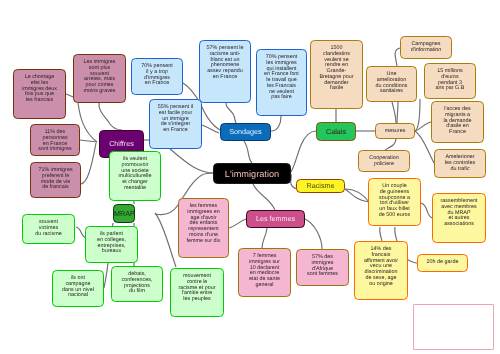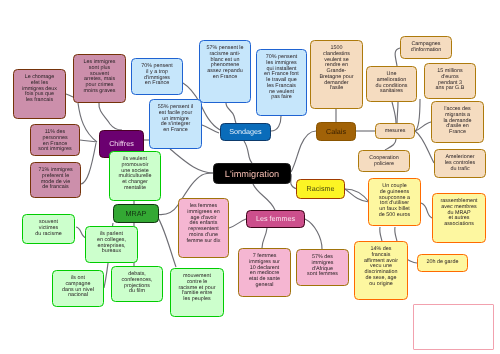--- a/index.html
+++ b/index.html
@@ -12,21 +12,21 @@
   .leaf .txt{padding-top:5.2px;}
   .main{align-items:center;}
   .node .txt{display:block;width:100%;}
   .leaf{font-size:5.4px;line-height:5.75px;color:#2a2326;border-width:1.55px;border-radius:4.5px;}
   .main{border-width:1.6px;border-radius:4.5px;font-size:7.2px;line-height:8px;}
   .chiffres-leaf{background:#cc8fab;border-color:#74330a;}
   .chiffres-main{background:#6b0070;border-color:#4a0025;color:#f3d9ef;}
   .sondages-leaf{background:#c6e6fb;border-color:#1f63d2;}
   .sondages-main{background:#0a6cba;border-color:#0d3a6b;color:#e8f2fb;}
   .calais-leaf{background:#f5dcc0;border-color:#ad7a0c;}
-  .calais-main{background:#a16207;border-color:#8a5500;color:#3a2000;}
+  .calais-main{background:#22c55e;border-color:#8a5500;color:#3a2000;}
   .mrap-leaf{background:#ccffcc;border-color:#00cc00;}
   .mrap-main{background:#33a833;border-color:#10350f;color:#123012;}
   .femmes-leaf{background:#f5b6d2;border-color:#a0740a;}
   .femmes-main{background:#cc4f8c;border-color:#3c0418;color:#fbe4ef;}
   .racisme-leaf{background:#fdf7a0;border-color:#ff6a00;}
   .racisme-main{background:#fcf424;border-color:#a03a00;color:#4a4a10;}
   .center-main{background:#000000;border-color:#1a1a1a;color:#f7beb2;font-size:9.2px;}
   .empty-box{position:absolute;box-sizing:border-box;border:1.5px solid #f2a1ae;border-radius:1px;background:#ffffff;}
 </style>
 </head>
@@ -142,21 +142,21 @@
     </div>
   <div class="node leaf mrap-leaf" style="left:52px;top:270px;width:52px;height:37px;">
       <span class="txt">ils ont<br>campagne<br>dans un nivel<br>nacional</span>
     </div>
   <div class="node leaf mrap-leaf" style="left:111px;top:266px;width:52px;height:36px;">
       <span class="txt">debats,<br>conferences,<br>projections<br>du film</span>
     </div>
   <div class="node leaf mrap-leaf" style="left:170px;top:268px;width:54px;height:49px;">
       <span class="txt">mouvement<br>contre le<br>racisme et pour<br>l'amitie entre<br>les peuples</span>
     </div>
-  <div class="node main mrap-main" style="left:113px;top:204px;width:46px;height:19px;">
+  <div class="node main mrap-main" style="left:113px;top:204px;width:22px;height:19px;">
       <span class="txt">MRAP</span>
     </div>
   <div class="node leaf femmes-leaf" style="left:178px;top:198px;width:51px;height:60px;">
       <span class="txt">les femmes<br>immigrees en<br>age d'avoir<br>des enfants<br>representent<br>moins d'une<br>femme sur dix</span>
     </div>
   <div class="node leaf femmes-leaf" style="left:238px;top:248px;width:53px;height:49px;">
       <span class="txt">7 femmes<br>immigres sur<br>10 declarent<br>en mediocre<br>etat de sante<br>general</span>
     </div>
   <div class="node leaf femmes-leaf" style="left:296px;top:249px;width:53px;height:37px;">
       <span class="txt">57% des<br>immigres<br>d'Afrique<br>sont femmes</span>
@@ -169,20 +169,20 @@
     </div>
   <div class="node leaf racisme-leaf" style="left:354px;top:241px;width:54px;height:59px;">
       <span class="txt">14% des<br>francais<br>affirment avoir<br>vecu une<br>discrimination<br>de sexe, age<br>ou origine</span>
     </div>
   <div class="node leaf racisme-leaf" style="left:432px;top:193px;width:54px;height:50px;">
       <span class="txt">rassemblement<br>avec membres<br>du MRAP<br>et autres<br>associations</span>
     </div>
   <div class="node leaf racisme-leaf" style="left:417px;top:254px;width:51px;height:18px;">
       <span class="txt">20h de garde</span>
     </div>
-  <div class="node main racisme-main" style="left:296px;top:179px;width:49px;height:20px;">
+  <div class="node main racisme-main" style="left:296px;top:179px;width:49px;height:14px;">
       <span class="txt">Racisme</span>
     </div>
   <div class="node main center-main" style="left:213px;top:163px;width:78px;height:21px;">
       <span class="txt">L'immigration</span>
     </div>
   <div class="empty-box" style="left:413px;top:304px;width:81px;height:46px;"></div>
 </div>
 
 </body></html>

